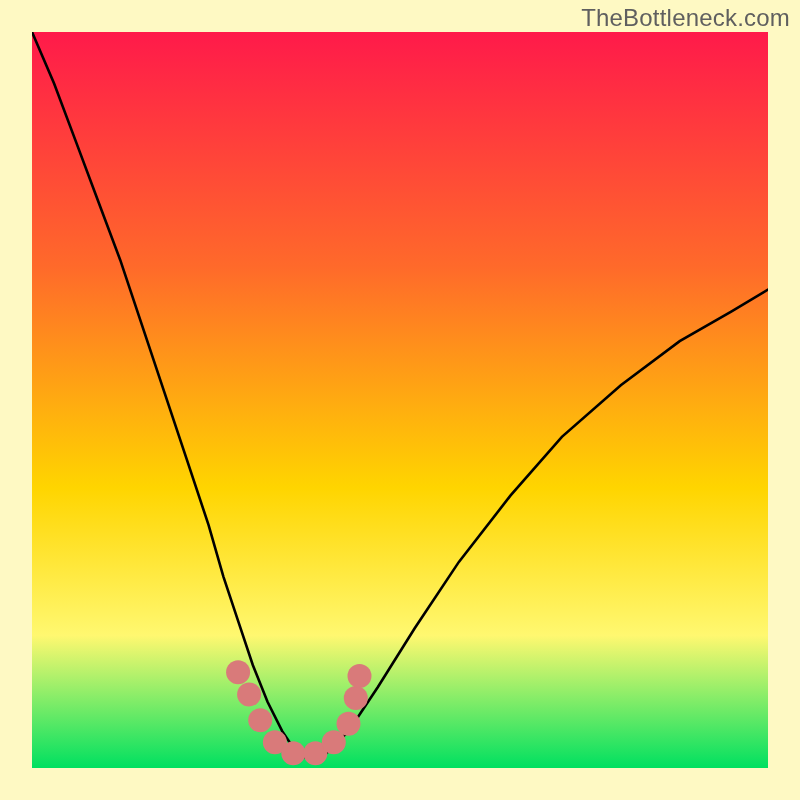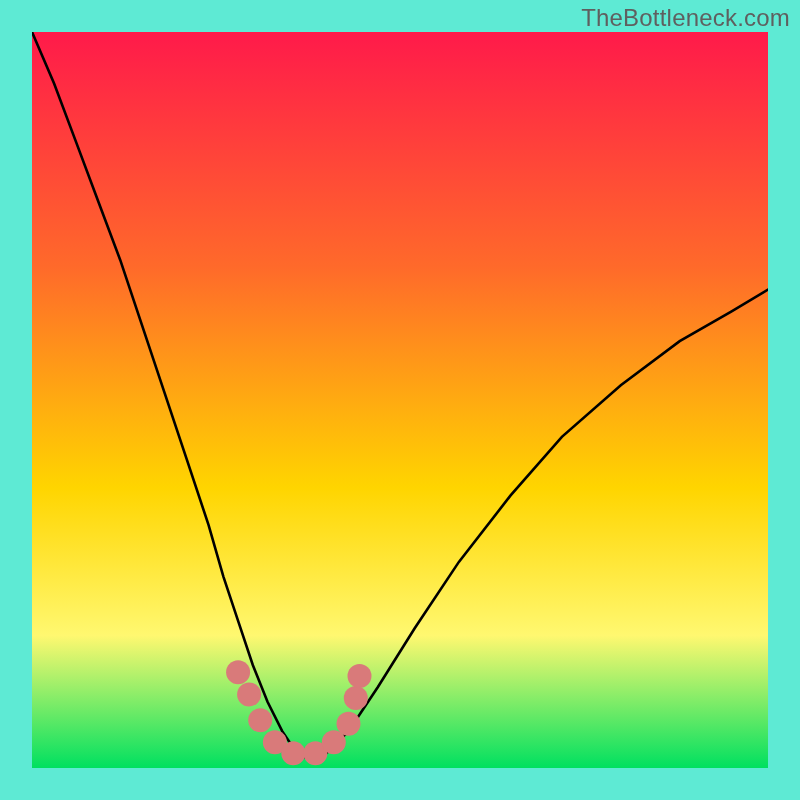--- a/index.html
+++ b/index.html
@@ -10,21 +10,21 @@
     overflow: hidden;
     background: #000;
     font-family: Arial, Helvetica, sans-serif;
   }
   .frame {
     position: absolute;
     top: 0;
     left: 0;
     width: 800px;
     height: 800px;
-    background: #5eead4;
+    background: #fef9c3;
   }
   .plot {
     position: absolute;
     top: 32px;
     left: 32px;
     width: 736px;
     height: 736px;
     
   }
   .gradient {

